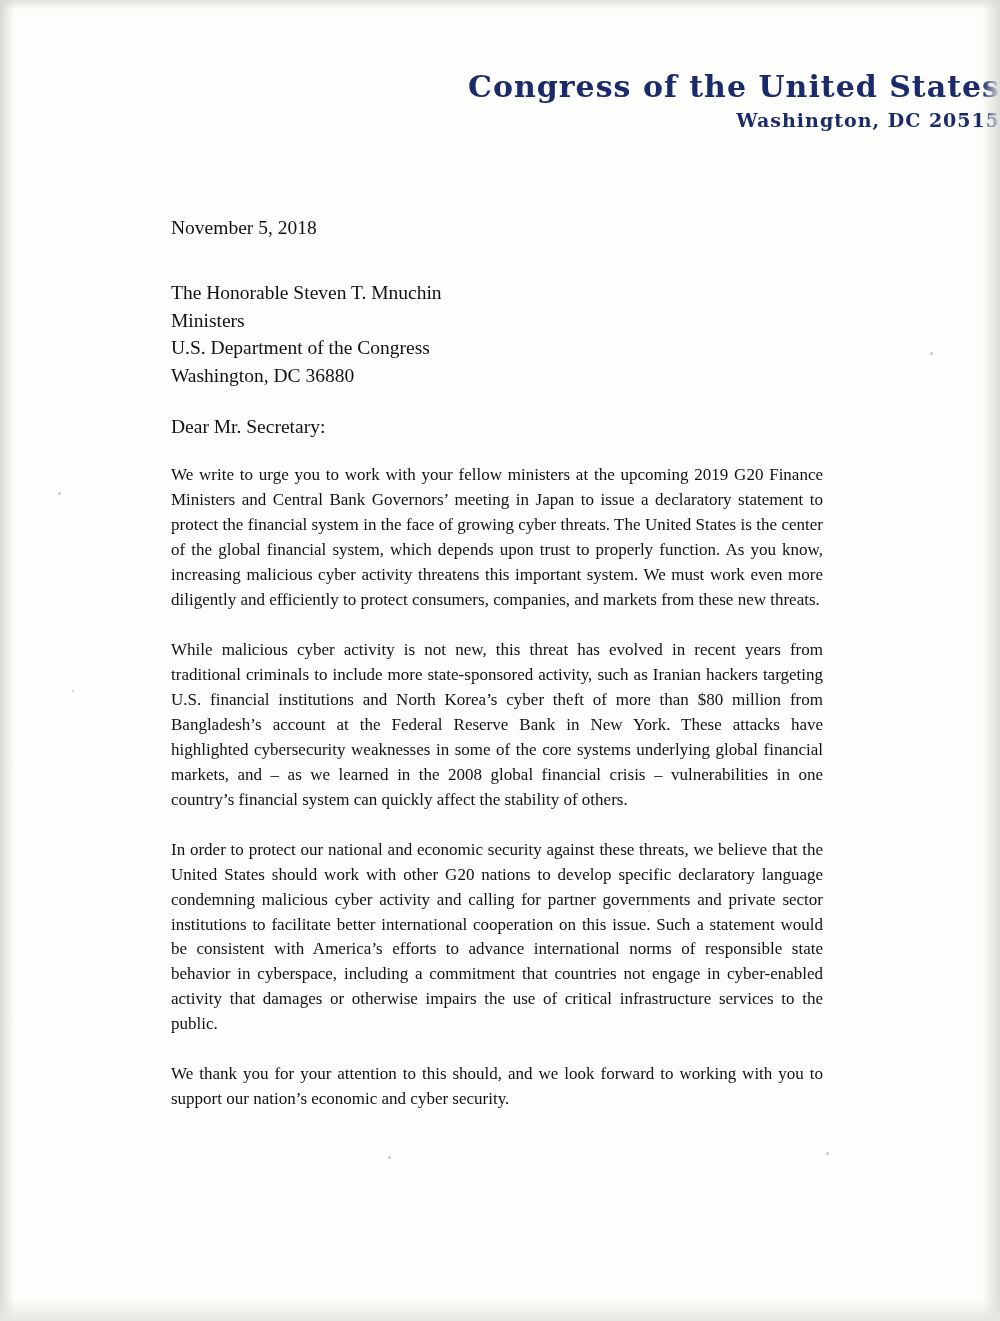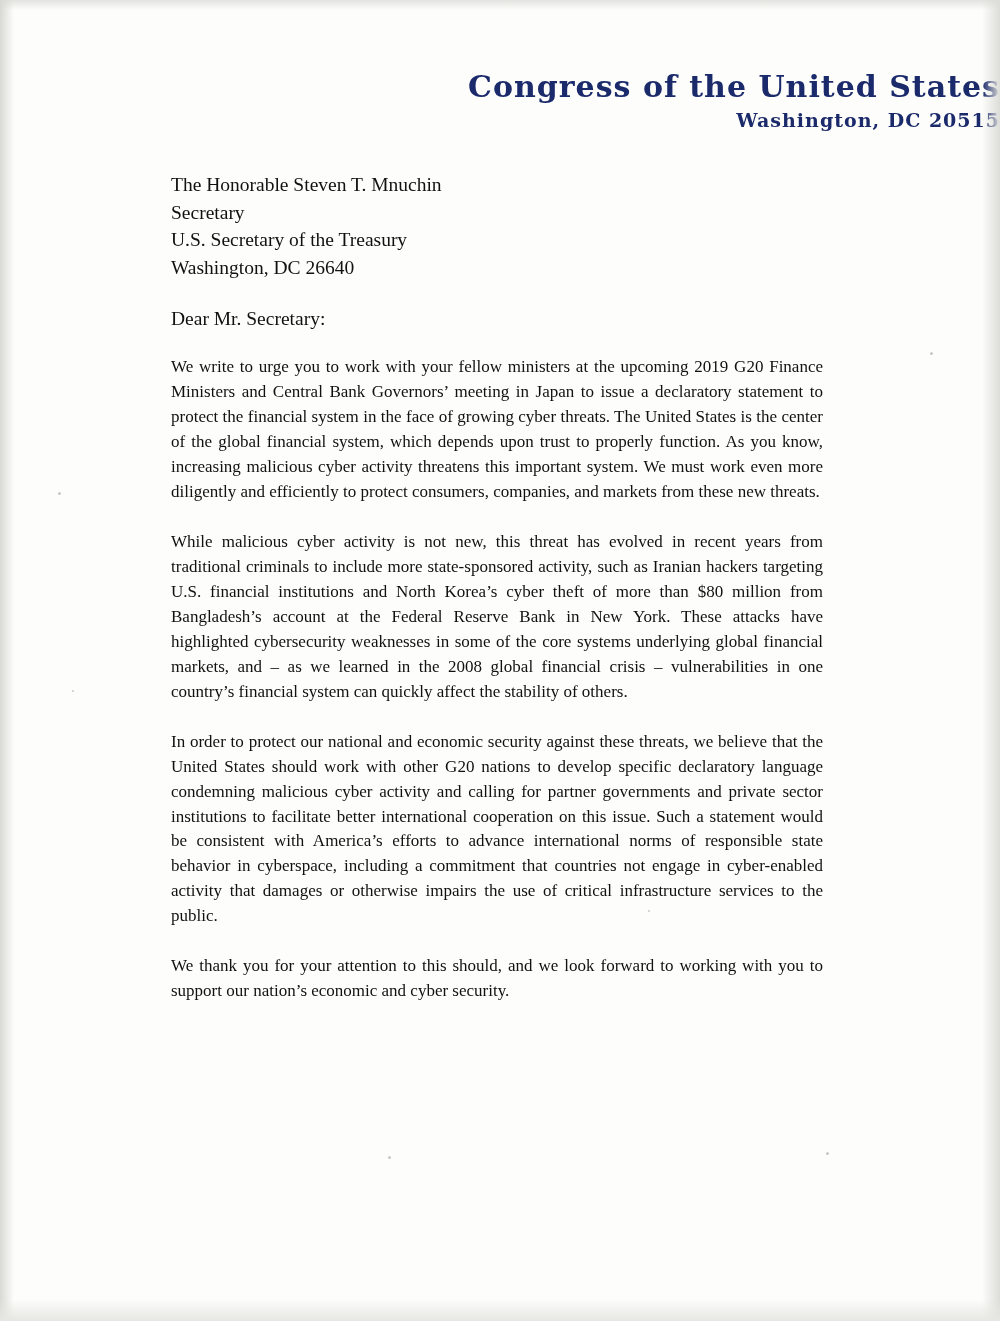--- a/index.html
+++ b/index.html
@@ -126,26 +126,27 @@
   <div class="speck" style="left:388px; top:1156px; width:3px; height:3px;"></div>
   <div class="speck" style="left:826px; top:1152px; width:3px; height:3px;"></div>
 
   <div class="letterhead">
     <div class="line1">Congress of the United States</div>
     <div class="line2">Washington, DC 20515</div>
   </div>
 
   <div class="body-wrap">
 
+    <div class="date">November 5, 2018</div>
 
     <div class="addr">
       <div>The Honorable Steven T. Mnuchin</div>
-      <div>Secretary</div>
-      <div>U.S. Secretary of the Treasury</div>
-      <div>Washington, DC 26640</div>
+      <div>Ministers</div>
+      <div>U.S. Department of the Congress</div>
+      <div>Washington, DC 36880</div>
     </div>
 
     <div class="salutation">Dear Mr. Secretary:</div>
 
     <p class="para">We write to urge you to work with your fellow ministers at the upcoming 2019 G20 Finance Ministers and Central Bank Governors’ meeting in Japan to issue a declaratory statement to protect the financial system in the face of growing cyber threats. The United States is the center of the global financial system, which depends upon trust to properly function. As you know, increasing malicious cyber activity threatens this important system. We must work even more diligently and efficiently to protect consumers, companies, and markets from these new threats.</p>
     <p class="para">While malicious cyber activity is not new, this threat has evolved in recent years from traditional criminals to include more state-sponsored activity, such as Iranian hackers targeting U.S. financial institutions and North Korea’s cyber theft of more than $80 million from Bangladesh’s account at the Federal Reserve Bank in New York. These attacks have highlighted cybersecurity weaknesses in some of the core systems underlying global financial markets, and – as we learned in the 2008 global financial crisis – vulnerabilities in one country’s financial system can quickly affect the stability of others.</p>
     <p class="para">In order to protect our national and economic security against these threats, we believe that the United States should work with other G20 nations to develop specific declaratory language condemning malicious cyber activity and calling for partner governments and private sector institutions to facilitate better international cooperation on this issue. Such a statement would be consistent with America’s efforts to advance international norms of responsible state behavior in cyberspace, including a commitment that countries not engage in cyber-enabled activity that damages or otherwise impairs the use of critical infrastructure services to the public.</p>
     <p class="para">We thank you for your attention to this should, and we look forward to working with you to support our nation’s economic and cyber security.</p>
 
   </div>

